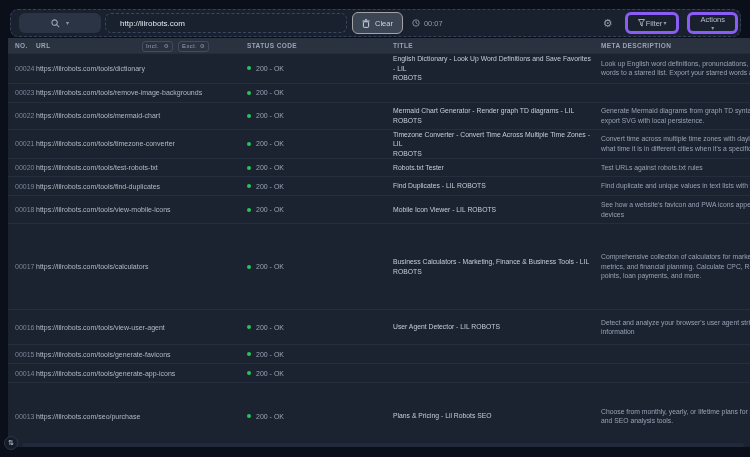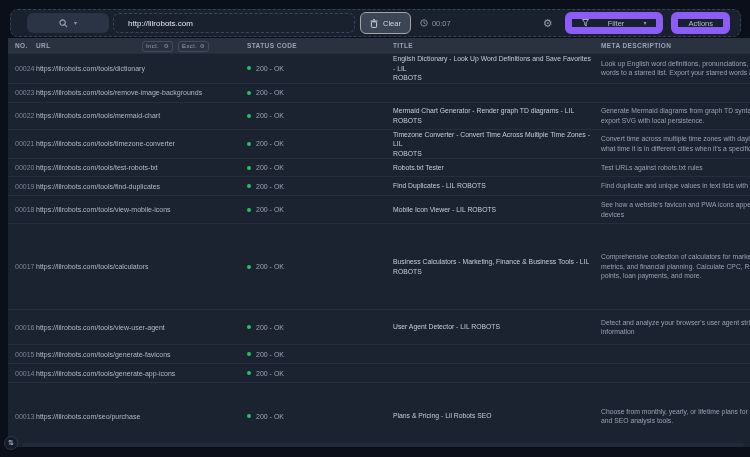--- a/index.html
+++ b/index.html
@@ -2,35 +2,35 @@
 <html><head>
 <meta charset="utf-8">
 <style>
   html,body{margin:0;padding:0;width:750px;height:457px;overflow:hidden;
     background:#0a0f1a;font-family:"Liberation Sans","DejaVu Sans",sans-serif;position:relative;}
   *{box-sizing:border-box;}
 
   
   .toolbar{position:absolute;left:10px;top:9px;width:731px;height:28px;
     background:#19212e;border:1px dashed #36415a;border-radius:8px;
-    display:flex;align-items:center;padding:0 10px;}
+    display:flex;align-items:center;padding:0 2px;}
   .search-select{width:82px;height:20px;background:#2b3444;border-radius:6px;
     display:flex;align-items:center;justify-content:center;gap:6px;margin-left:6px;cursor:pointer;}
   .chev{color:#8e98ab;font-size:6px;line-height:1;}
   .url-input{width:242px;height:20px;margin-left:4px;background:transparent;
     border:1px dashed #3a4760;border-radius:6px;color:#e3e8f0;font-size:8px;
     padding:0 0 0 14px;outline:none;font-family:"Liberation Sans","DejaVu Sans",sans-serif;}
   .btn{display:flex;align-items:center;gap:5px;height:22px;border-radius:6px;
     font-size:7.5px;color:#fff;padding:0 10px;cursor:pointer;white-space:nowrap;}
   .btn-crawl{background:#2b66e3;margin-left:4px;}
   .btn-clear{background:#3b4554;border:1px solid #a3a3a3;color:#ccd3de;margin-left:5px;padding:0 9px;}
   .timer{display:flex;align-items:flex-start;gap:4px;margin-left:9px;color:#8e98ab;font-size:7.5px;}
   .spacer{flex:1;}
   .gear-btn{color:#96a0b2;font-size:11px;line-height:1;cursor:pointer;}
-  .btn-outline{background:transparent;border:7px solid #8b5cf6;color:#b6bfcc;gap:19px;align-items:center;}
+  .btn-outline{background:transparent;border:3px solid #8b5cf6;color:#b6bfcc;gap:1px;align-items:center;}
   .btn-filter{margin-left:12px;}
   .btn-actions{margin-left:8px;flex-direction:column;}
 
   
   .panel{position:absolute;left:8px;top:38px;right:0;bottom:10px;background:#1b2330;
     border-bottom-left-radius:9px;overflow:hidden;}
   .th-row{position:relative;height:16px;background:#2a3240;display:flex;align-items:center;
     width:1031px;font-size:6.5px;font-weight:bold;color:#99a3b5;letter-spacing:.4px;
     border-bottom:1px solid #232d3d;}
   .td,.th{flex-shrink:0;}

